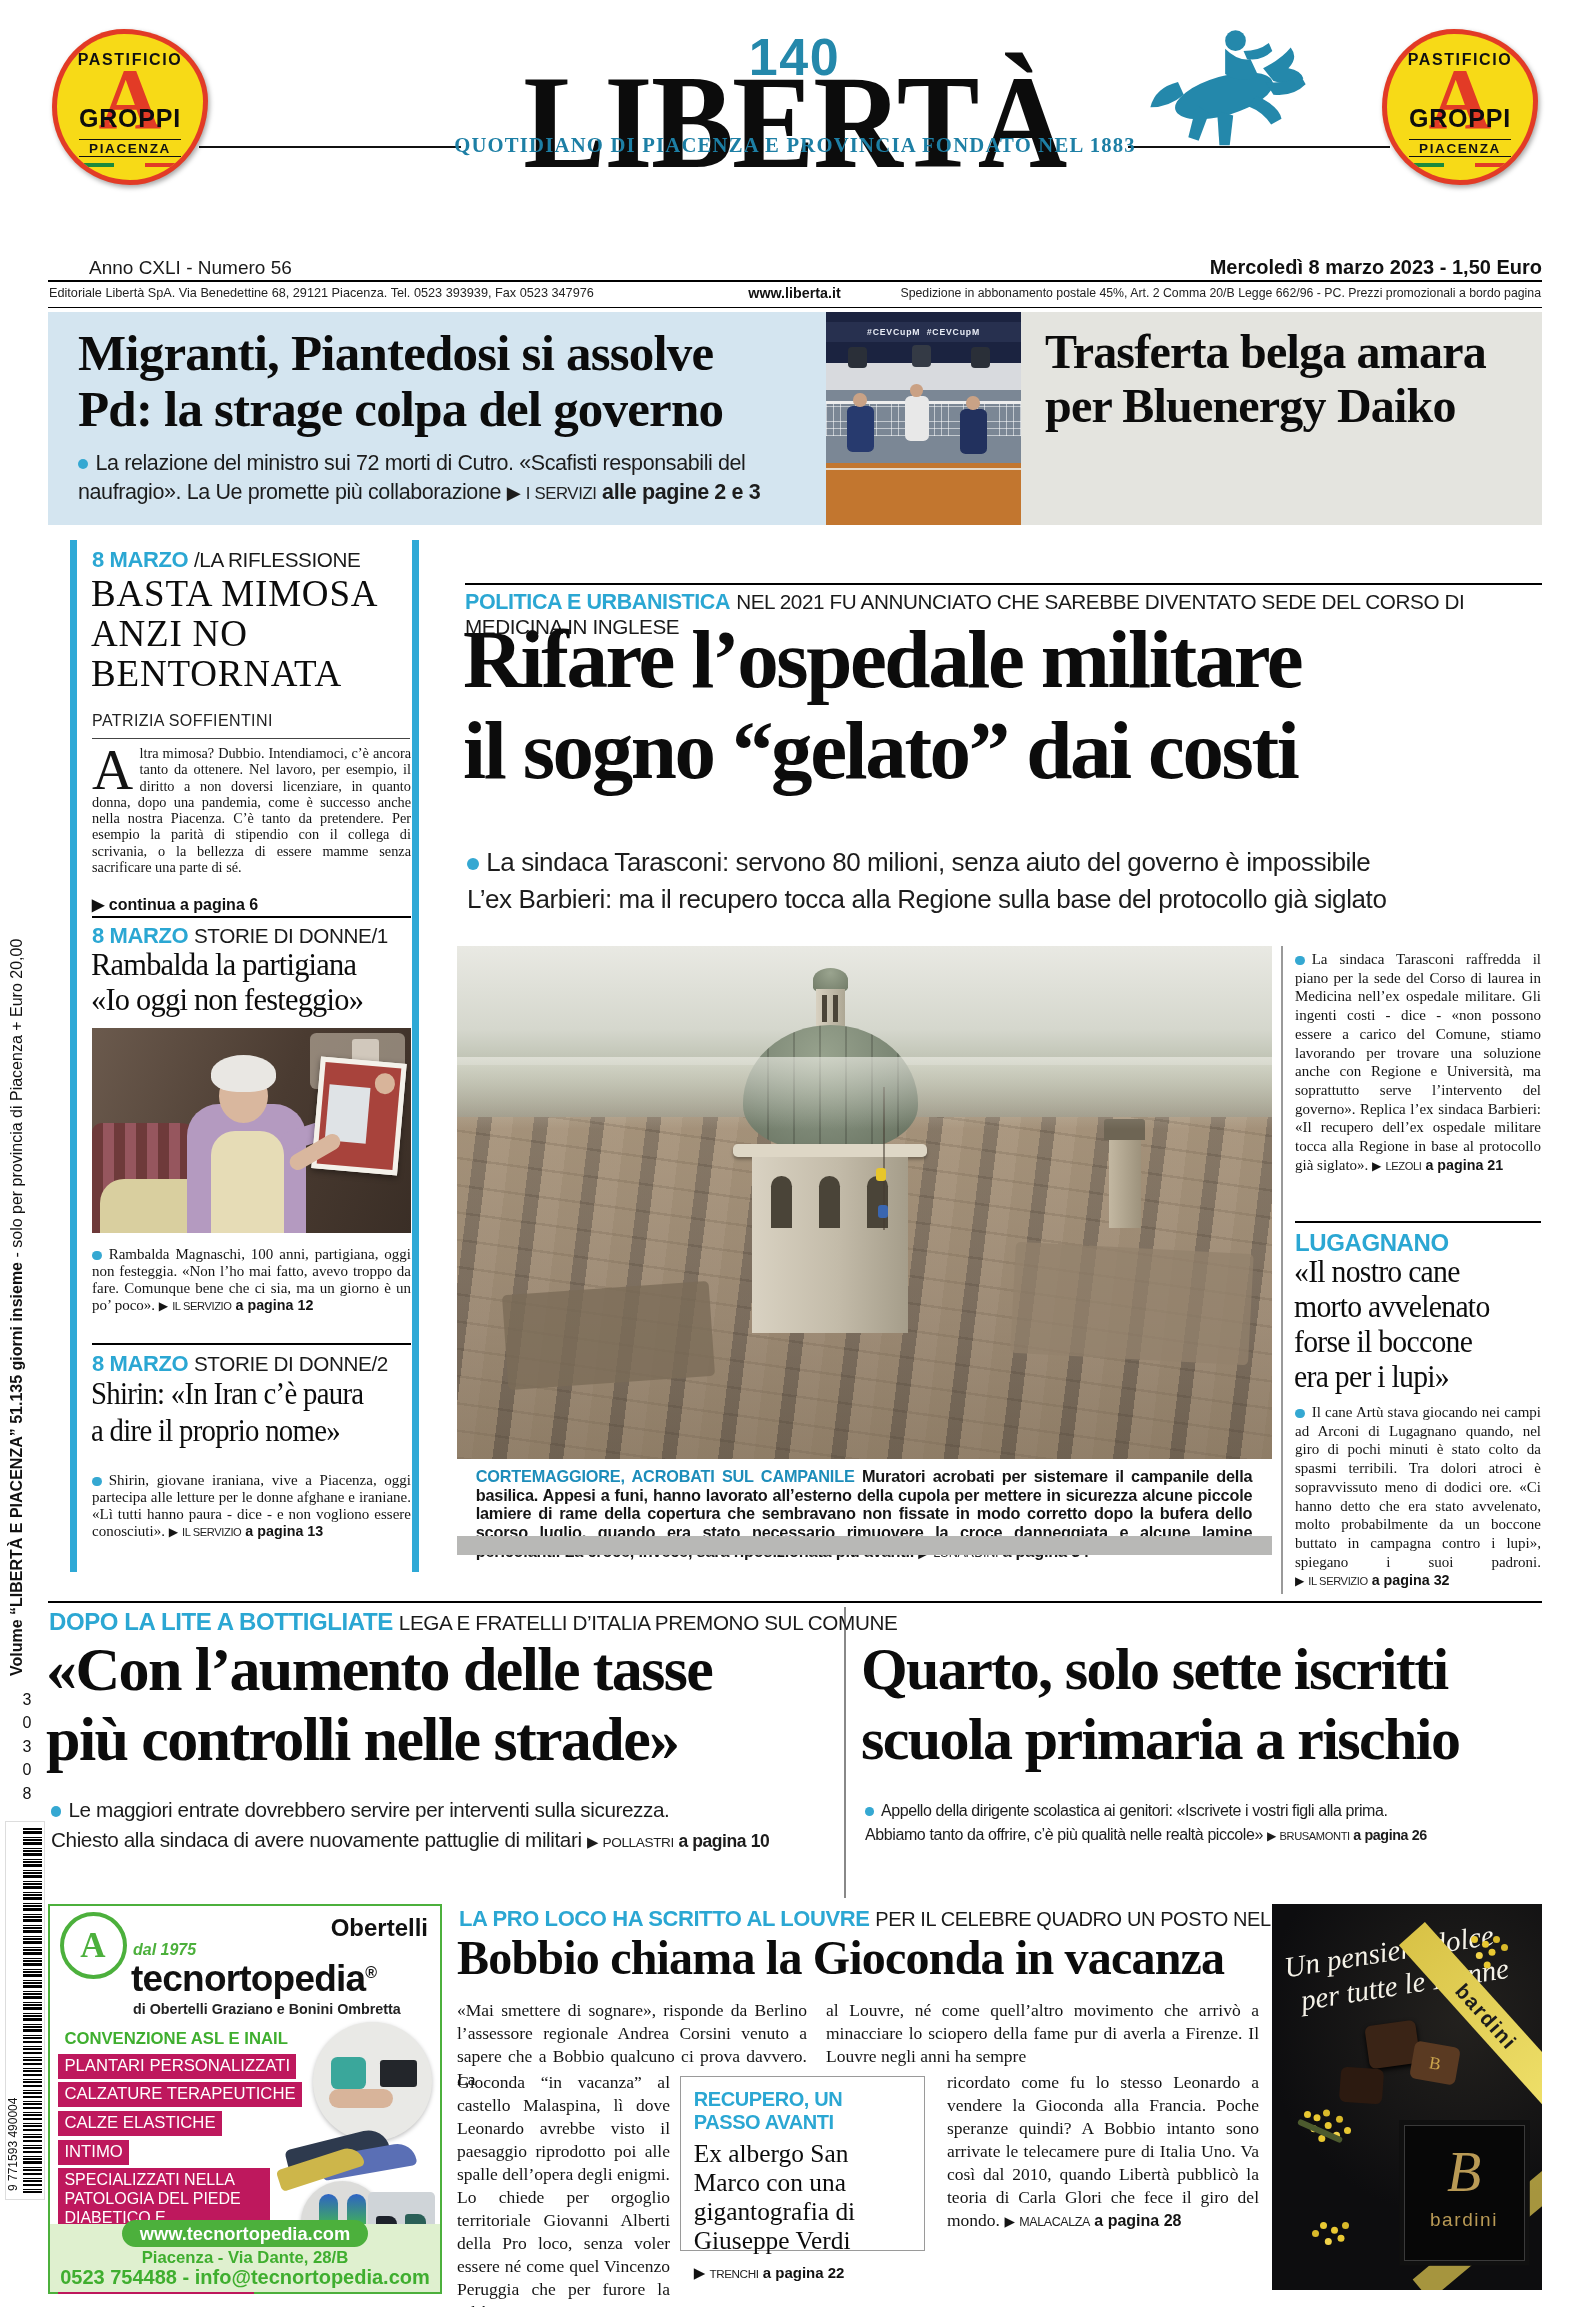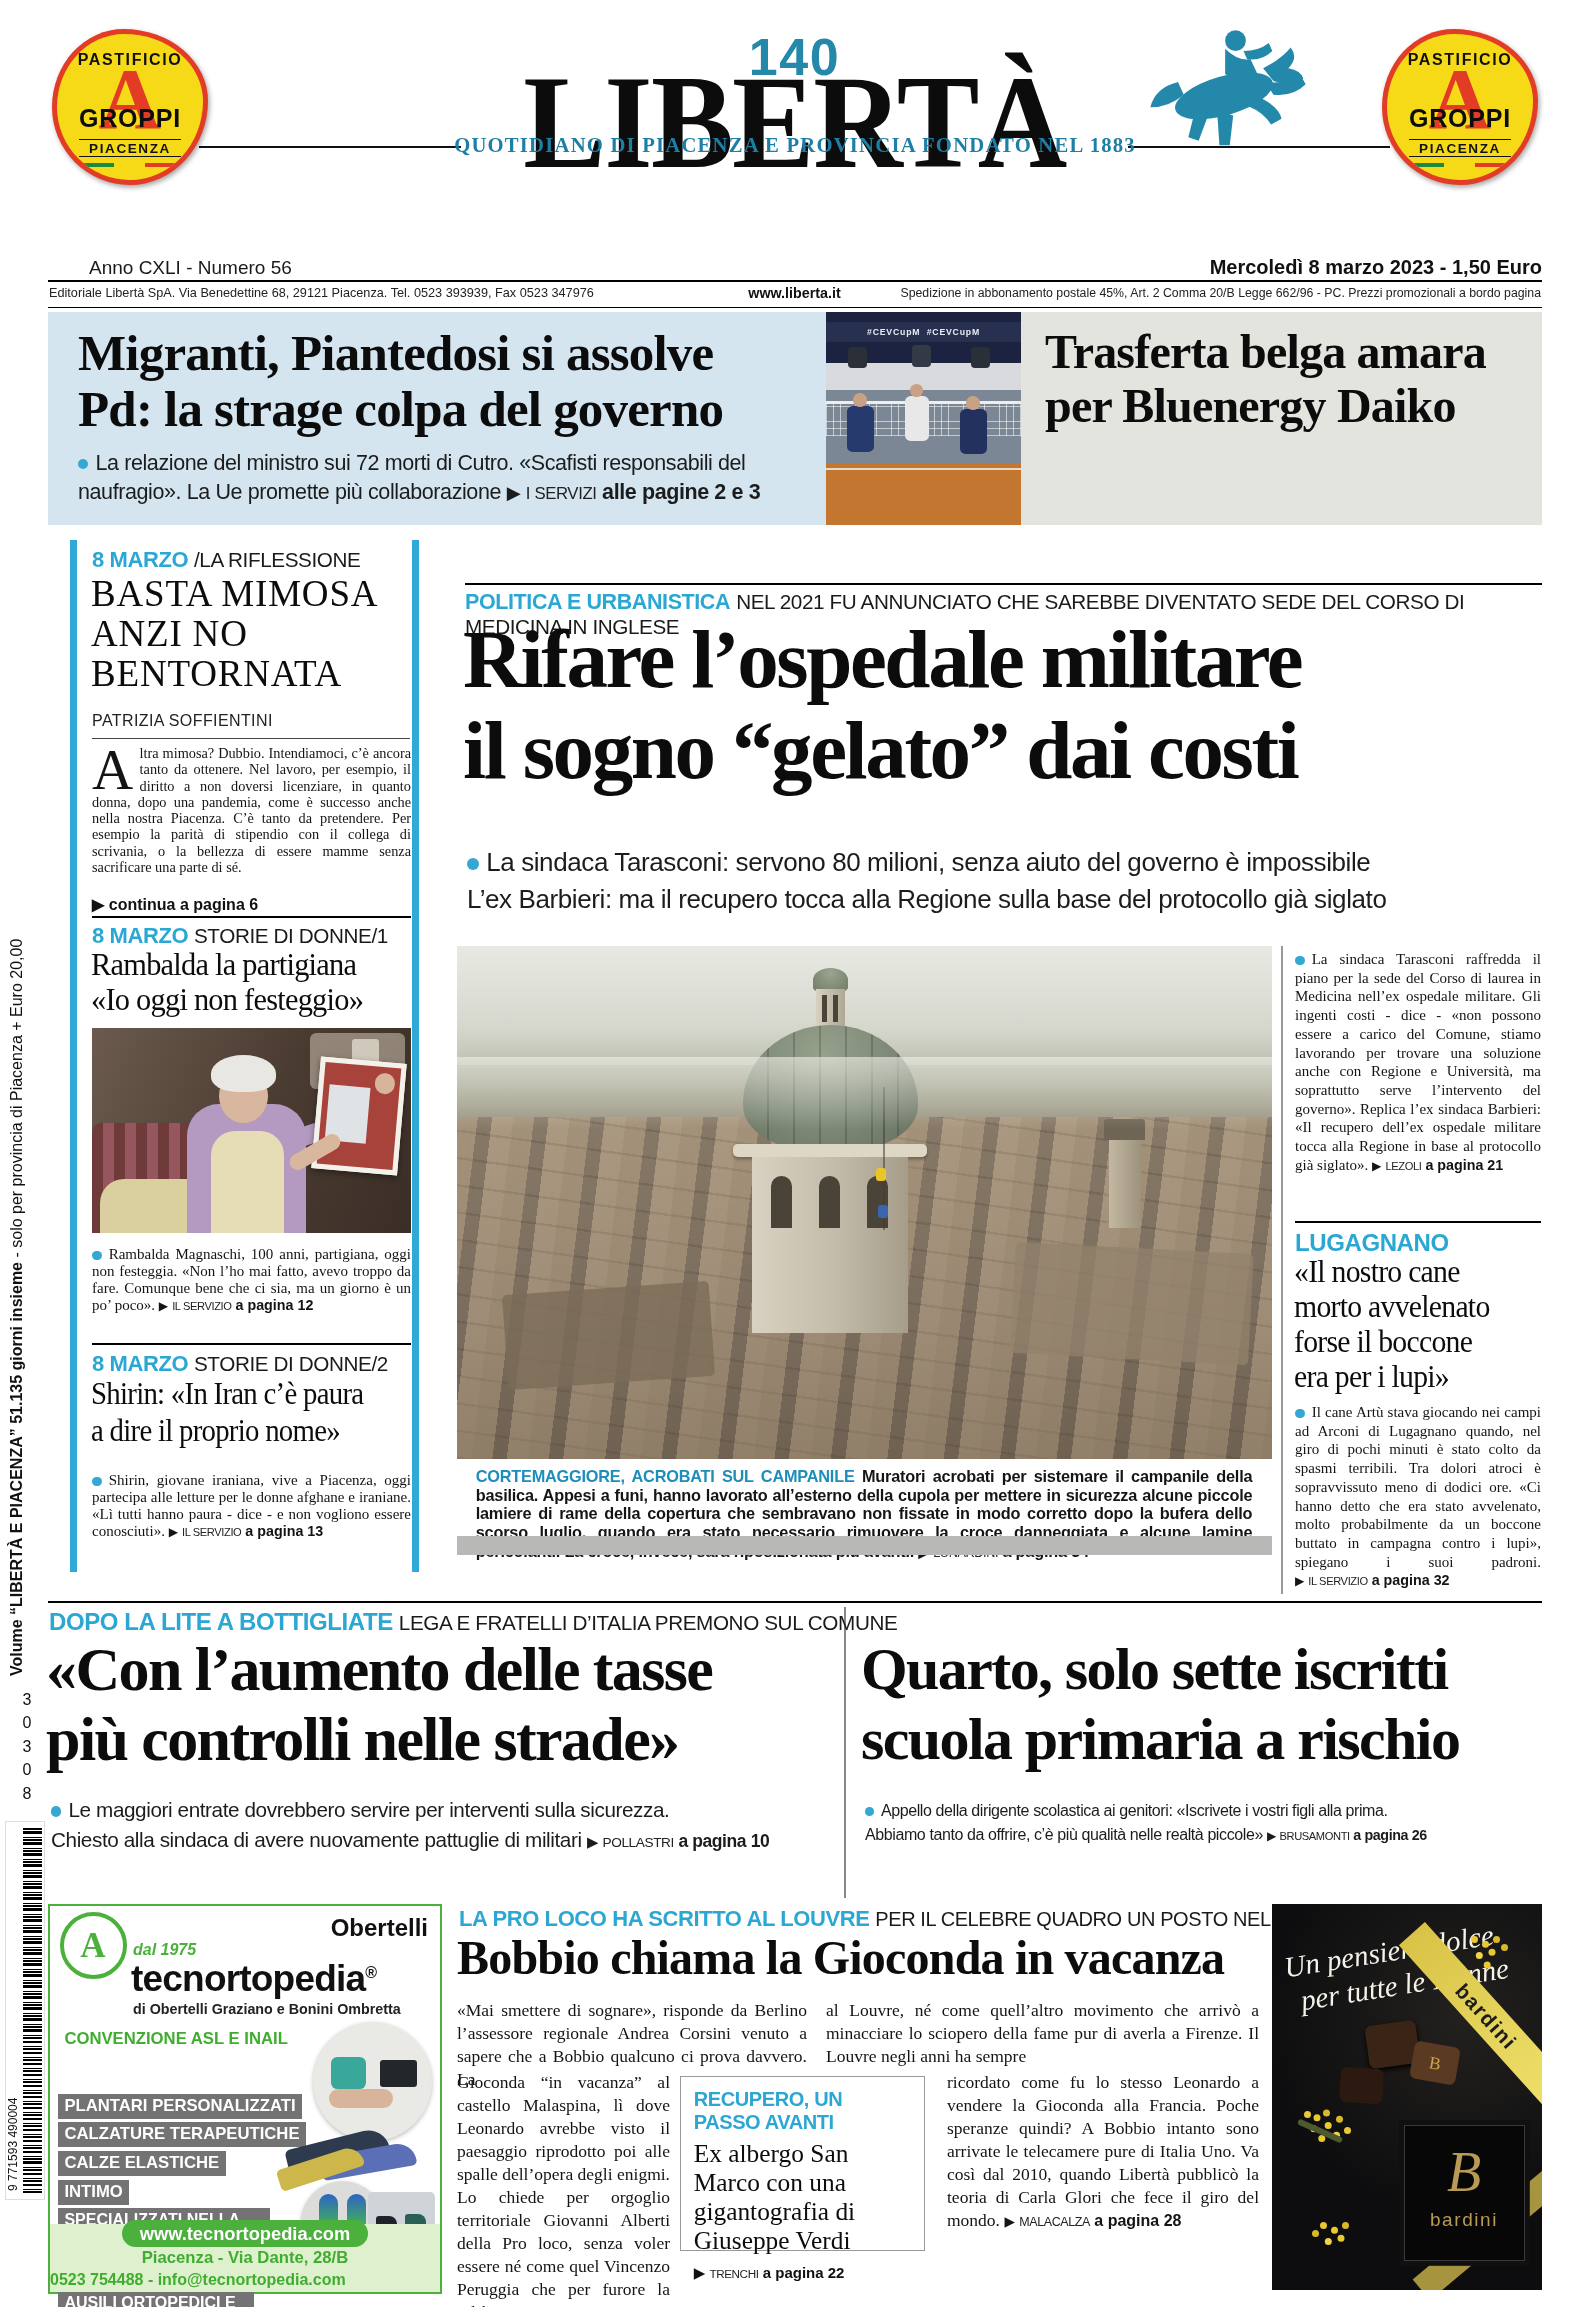--- a/index.html
+++ b/index.html
@@ -28,21 +28,21 @@
   .badge{width:156px;height:156px;border-radius:46% 54% 50% 50%/50% 46% 54% 50%;background:#e23b26;box-shadow:1.6px 2.4px 4.8px rgba(0,0,0,.35);}
   .badge .inner{position:absolute;left:4.8px;top:4.8px;right:4.8px;bottom:4.8px;border-radius:46% 54% 50% 50%/50% 46% 54% 50%;background:#f7da17;overflow:hidden;}
   .badge .past{position:absolute;top:17.5px;width:100%;text-align:center;font-weight:bold;font-size:16px;letter-spacing:1.6px;color:#111;}
   .badge .bigA{position:absolute;top:14.3px;width:100%;text-align:center;font-family:"Liberation Serif",serif;font-weight:bold;font-size:87px;color:#e23b26;}
   .badge .nm{position:absolute;top:70px;width:100%;text-align:center;font-weight:bold;font-size:25px;letter-spacing:0.8px;color:#0d0d0d;}
   .badge .city{position:absolute;top:105px;left:22px;right:22px;text-align:center;font-size:13.5px;font-weight:bold;letter-spacing:1.6px;color:#111;border-top:1.6px solid #111;border-bottom:1.6px solid #111;padding:0.8px 0;}
   .badge .tric{position:absolute;top:129px;left:27px;right:27px;height:4px;background:linear-gradient(90deg,#1c8a3c 0 33%,#f7da17 33% 66%,#e23b26 66%);}
   
   .adL{border:2.4px solid #4cb03c;background:#fff;}
   .gtext{color:#3fae2f;font-weight:bold;}
-  .gbar{background:#737373;color:#fff;font-weight:bold;margin-top:40px;}
+  .gbar{background:#be185d;color:#fff;font-weight:normal;}
   .gbar,.gtext-row{padding:2.4px 6.4px;}
   
   .mimosa{width:7.2px;height:7.2px;border-radius:50%;background:#e9c832;}
   
   .ph{overflow:hidden;position:absolute;}
 </style>
 </head>
 <body>
 
 <div class="page">
@@ -335,21 +335,21 @@
       <div class="abs" style="left:46px;top:12.7px;width:19px;height:52px;background:linear-gradient(180deg,#2e63c4,#41b05a 60%,#d33);border-radius:9.5px;"></div>
     </div>
     <div class="abs" style="right:4.8px;top:286px;width:67px;height:67px;background:#cfd4d8;border-radius:4.8px;">
       <div class="abs" style="left:8px;top:24px;width:20.7px;height:35px;background:#1d222b;border-radius:3.2px 8px 3.2px 3.2px;"></div>
       <div class="abs" style="left:37px;top:22px;width:20.7px;height:37px;background:#2a5f57;border-radius:3.2px 8px 3.2px 3.2px;"></div>
     </div>
 
     <div class="abs" style="left:0;bottom:0;width:100%;height:68px;background:#dff0cf;"></div>
     <div class="abs" style="left:72px;bottom:45px;width:246px;height:27px;background:#4cb03c;border-radius:14.3px;color:#fff;font-weight:bold;font-size:18.3px;text-align:center;line-height:27px;">www.tecnortopedia.com</div>
     <div class="abs" style="left:0;bottom:24px;width:100%;text-align:center;font-size:16.7px;font-weight:bold;color:#3fae2f;">Piacenza - Via Dante, 28/B</div>
-    <div class="abs" style="left:0;bottom:3.2px;width:100%;text-align:left;font-size:16px;font-weight:bold;color:#3fae2f;">0523 754488 - info@tecnortopedia.com</div>
+    <div class="abs" style="left:0;bottom:3.2px;width:100%;text-align:center;font-size:20px;font-weight:bold;color:#3fae2f;">0523 754488 - info@tecnortopedia.com</div>
   </div>
 
   <div class="abs" style="left:459px;top:1906px;font-size:20.7px;">
     <span class="kick-cyan" style="font-size:22px;">LA PRO LOCO HA SCRITTO AL LOUVRE</span>
     <span class="kick-black" style="font-size:20px;">PER IL CELEBRE QUADRO UN POSTO NEL CASTELLO</span>
   </div>
   <div class="abs hl" style="left:457px;top:1930px;width:803px;font-size:48px;letter-spacing:-0.8px;">Bobbio chiama la Gioconda in vacanza</div>
   <div class="abs serif just" style="left:457px;top:1999px;width:350px;font-size:17.5px;line-height:23px;color:#141414;">«Mai smettere di sognare», risponde da Berlino l’assessore regionale Andrea Corsini venuto a sapere che a Bobbio qualcuno ci prova davvero. La</div>
   <div class="abs serif just" style="left:457px;top:2071px;width:213px;font-size:17.5px;line-height:23px;color:#141414;">Gioconda “in vacanza” al castello Malaspina, lì dove Leonardo avrebbe visto il paesaggio riprodotto poi alle spalle dell’opera degli enigmi. Lo chiede per orgoglio territoriale Giovanni Alberti della Pro loco, senza voler essere né come quel Vincenzo Peruggia che per furore la rubò</div>
   <div class="abs" style="left:680px;top:2076px;width:243px;height:173px;background:#fff;border:1.6px solid #9a9a9a;">

